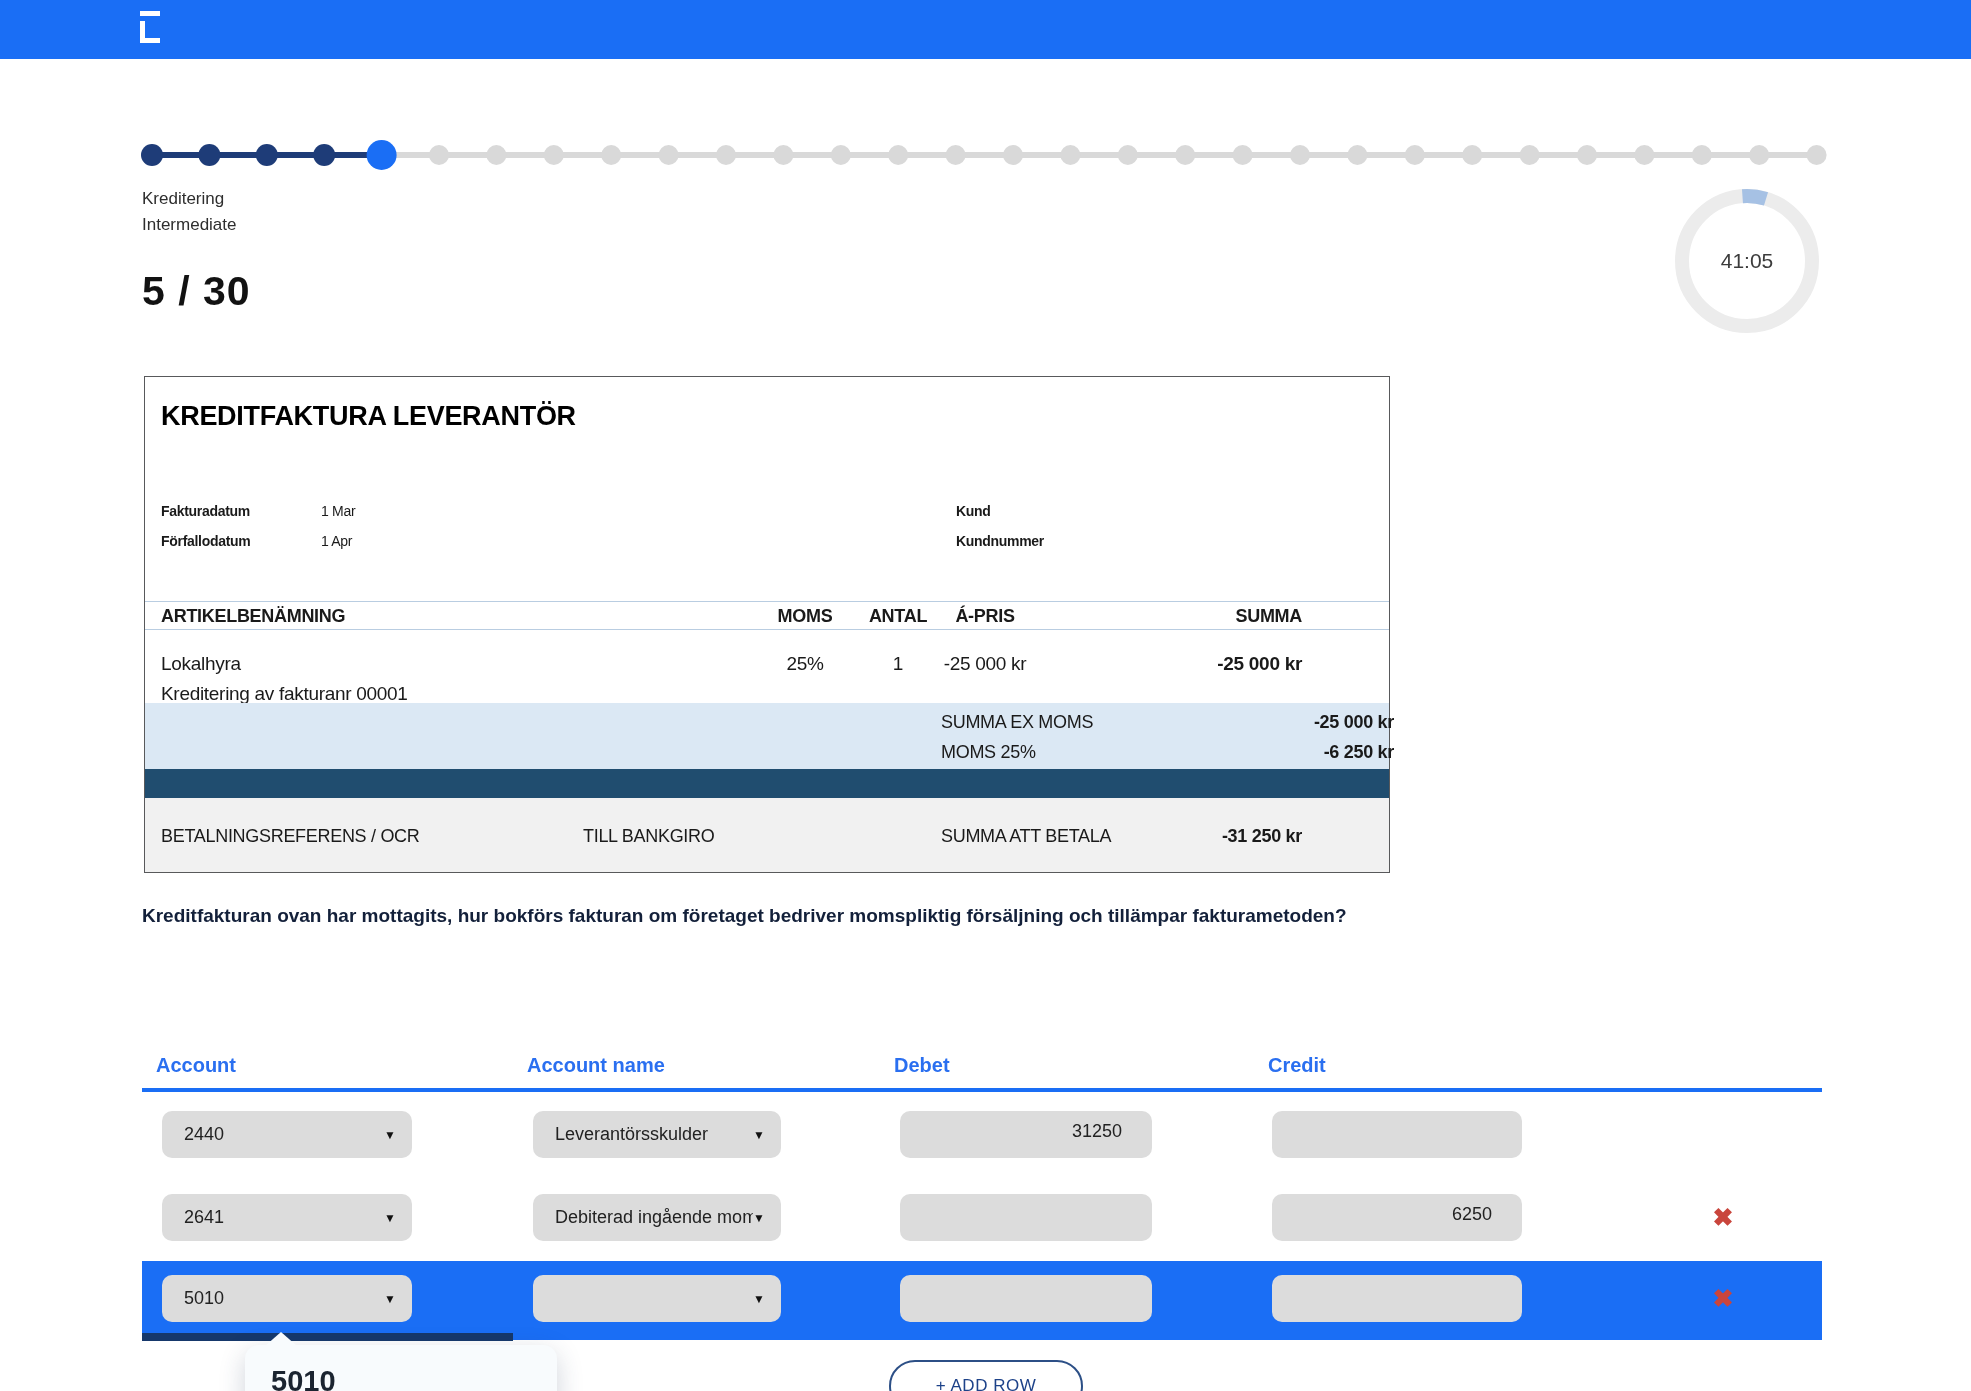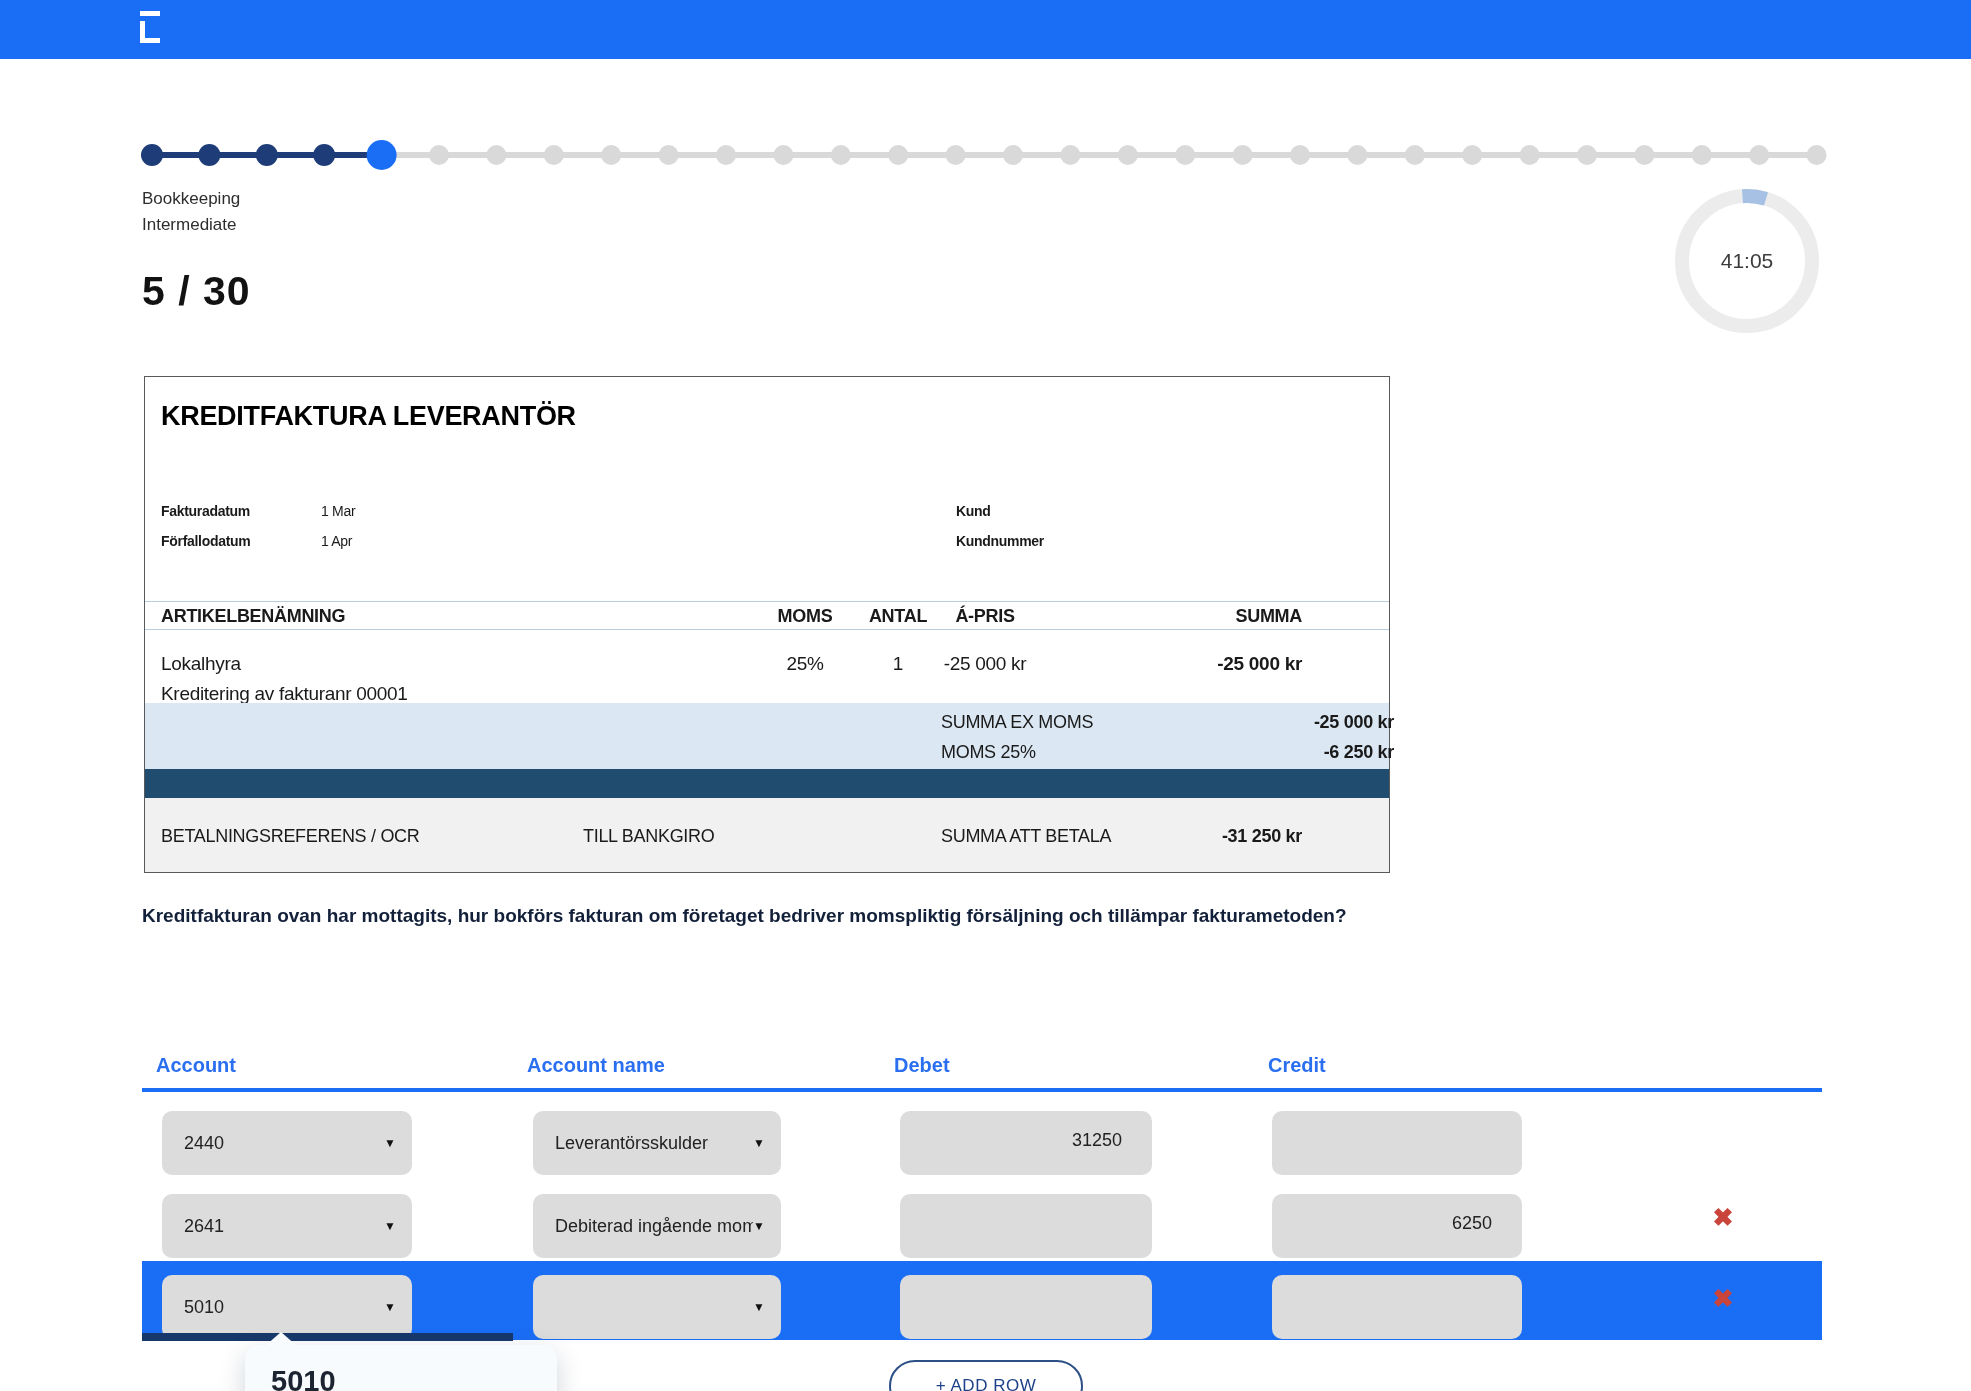--- a/index.html
+++ b/index.html
@@ -55,21 +55,21 @@
   
   .question { position:absolute; left:142px; top:905px; width:1500px; font-size:19px; font-weight:bold; color:#13203a; }
   
   .jh { position:absolute; top:1054px; font-size:20px; font-weight:bold; color:#2a6ff0; }
   .jh-account { left:156px; } .jh-name { left:527px; } .jh-debet { left:894px; } .jh-credit { left:1268px; }
   .j-underline { position:absolute; left:142px; top:1088px; width:1680px; height:4px; background:#1a6ef5; }
   .journal-rows { position:absolute; left:0; top:0; }
   .journal-row { position:absolute; left:142px; width:1680px; height:63px; }
   .journal-row.selected { height:79px; background:#1a6ef5; }
   .jfield {
-    position:absolute; height:64px; background:#dcdcdc; border:none; border-radius:10px;
+    position:absolute; height:47px; background:#dcdcdc; border:none; border-radius:10px;
     font-family:"Liberation Sans", sans-serif; font-size:18px; color:#222;
   }
   .jselect { display:flex; align-items:center; padding:0 16px 0 22px; cursor:pointer; }
   .jselect .sel-text { flex:1 1 auto; overflow:hidden; white-space:nowrap; }
   .jselect .arrow { flex:0 0 auto; font-size:12px; color:#111; }
   .jinput { text-align:right; padding:0 30px 6px 14px; }
   .jdelete {
     position:absolute; left:1563px; width:36px; height:36px; background:none; border:none;
     color:#c9453c; font-size:25px; font-weight:bold; cursor:pointer; line-height:36px; text-align:center;
   }
@@ -163,21 +163,21 @@
       <circle cx="1472.2" cy="30" r="10" fill="#d9d9d9"></circle>
       <circle cx="1529.6" cy="30" r="10" fill="#d9d9d9"></circle>
       <circle cx="1587" cy="30" r="10" fill="#d9d9d9"></circle>
       <circle cx="1644.3999999999999" cy="30" r="10" fill="#d9d9d9"></circle>
       <circle cx="1701.8" cy="30" r="10" fill="#d9d9d9"></circle>
       <circle cx="1759.2" cy="30" r="10" fill="#d9d9d9"></circle>
       <circle cx="1816.6" cy="30" r="10" fill="#d9d9d9"></circle>
     </svg>
 
   <div class="course">
-    <div>Bookkeeping</div>
+    <div>Kreditering</div>
     <div>Intermediate</div>
   </div>
 
   <div class="counter">5 / 30</div>
 
   <div class="timer">
     <svg width="160" height="160">
       <circle cx="80" cy="80" r="65" fill="none" stroke="#ececec" stroke-width="14"></circle>
       <path d="M 75.47 15.16 A 65 65 0 0 1 99.01 17.84" fill="none" stroke="#a6c1e4" stroke-width="14"></path>
     </svg>

